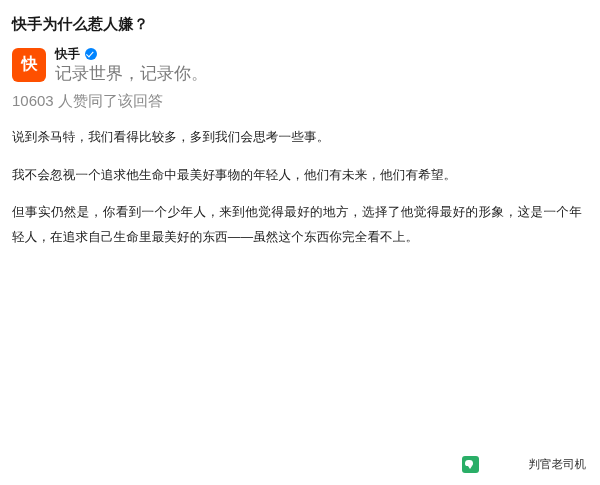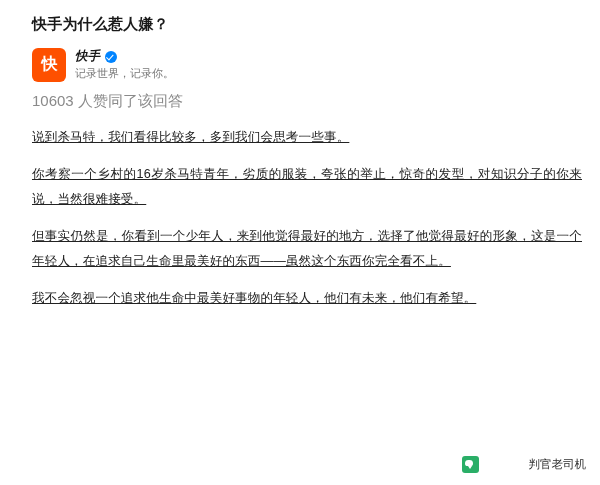--- a/index.html
+++ b/index.html
@@ -12,21 +12,21 @@
     background: #ffffff;
     font-family: "Liberation Sans", sans-serif;
     color: #1a1a1a;
     overflow: hidden;
   }
   .page {
     position: relative;
     width: 600px;
     height: 485px;
     box-sizing: border-box;
-    padding: 14px 18px 0 32px;
+    padding: 14px 18px 0 12px;
     background: #ffffff;
   }
   .q-title {
     font-size: 15px;
     font-weight: bold;
     color: #1a1a1a;
     letter-spacing: 0.2px;
     margin: 0 0 14px 0;
     line-height: 1.3;
   }
@@ -59,21 +59,20 @@
   }
   .author-meta {
     display: flex;
     flex-direction: column;
     justify-content: center;
   }
   .author-name-line {
     display: flex;
     align-items: center;
     line-height: 1;
-    font-style: italic;
   }
   .author-name {
     font-size: 12.5px;
     color: #1a1a1a;
     font-weight: bold;
   }
   .verified {
     width: 12px;
     height: 12px;
     border-radius: 50%;
@@ -87,38 +86,37 @@
     position: absolute;
     left: 3px;
     top: 2.5px;
     width: 3px;
     height: 5.5px;
     border: solid #ffffff;
     border-width: 0 1.4px 1.4px 0;
     transform: rotate(42deg);
   }
   .author-desc {
-    font-size: 11px;
+    font-size: 17px;
     color: #7a7a7a;
     margin-top: 5px;
     line-height: 1;
   }
   .votes {
     font-size: 15px;
     color: #8a8a8a;
     margin: 10px 0 14px 0;
   }
   .para {
     font-size: 12.6px;
     line-height: 1.95;
     color: #222222;
     margin: 0 0 13px 0;
     text-align: justify;
     letter-spacing: 0.1px;
-    text-decoration: underline;
   }
   
   .brand {
     position: absolute;
     right: 14px;
     bottom: 12px;
     display: flex;
     align-items: center;
     gap: 44px;
   }
@@ -170,23 +168,22 @@
         <span class="verified"></span>
       </div>
       <div class="author-desc">记录世界，记录你。</div>
     </div>
   </div>
 
   <div class="votes">10603 人赞同了该回答</div>
 
   <div class="answer-body">
     <p class="para">说到杀马特，我们看得比较多，多到我们会思考一些事。</p>
-    <p class="para">你考察一个乡村的16岁杀马特青年，劣质的服装，夸张的举止，惊奇的发型，对知识分子的你来说，当然很难接受。</p>
+    <p class="para">我不会忽视一个追求他生命中最美好事物的年轻人，他们有未来，他们有希望。</p>
     <p class="para">但事实仍然是，你看到一个少年人，来到他觉得最好的地方，选择了他觉得最好的形象，这是一个年轻人，在追求自己生命里最美好的东西——虽然这个东西你完全看不上。</p>
-    <p class="para">我不会忽视一个追求他生命中最美好事物的年轻人，他们有未来，他们有希望。</p>
   </div>
 
   <div class="brand">
     <span class="brand-icon"></span>
     <span class="brand-text">判官老司机</span>
   </div>
 
 </div>
 
 </body></html>

